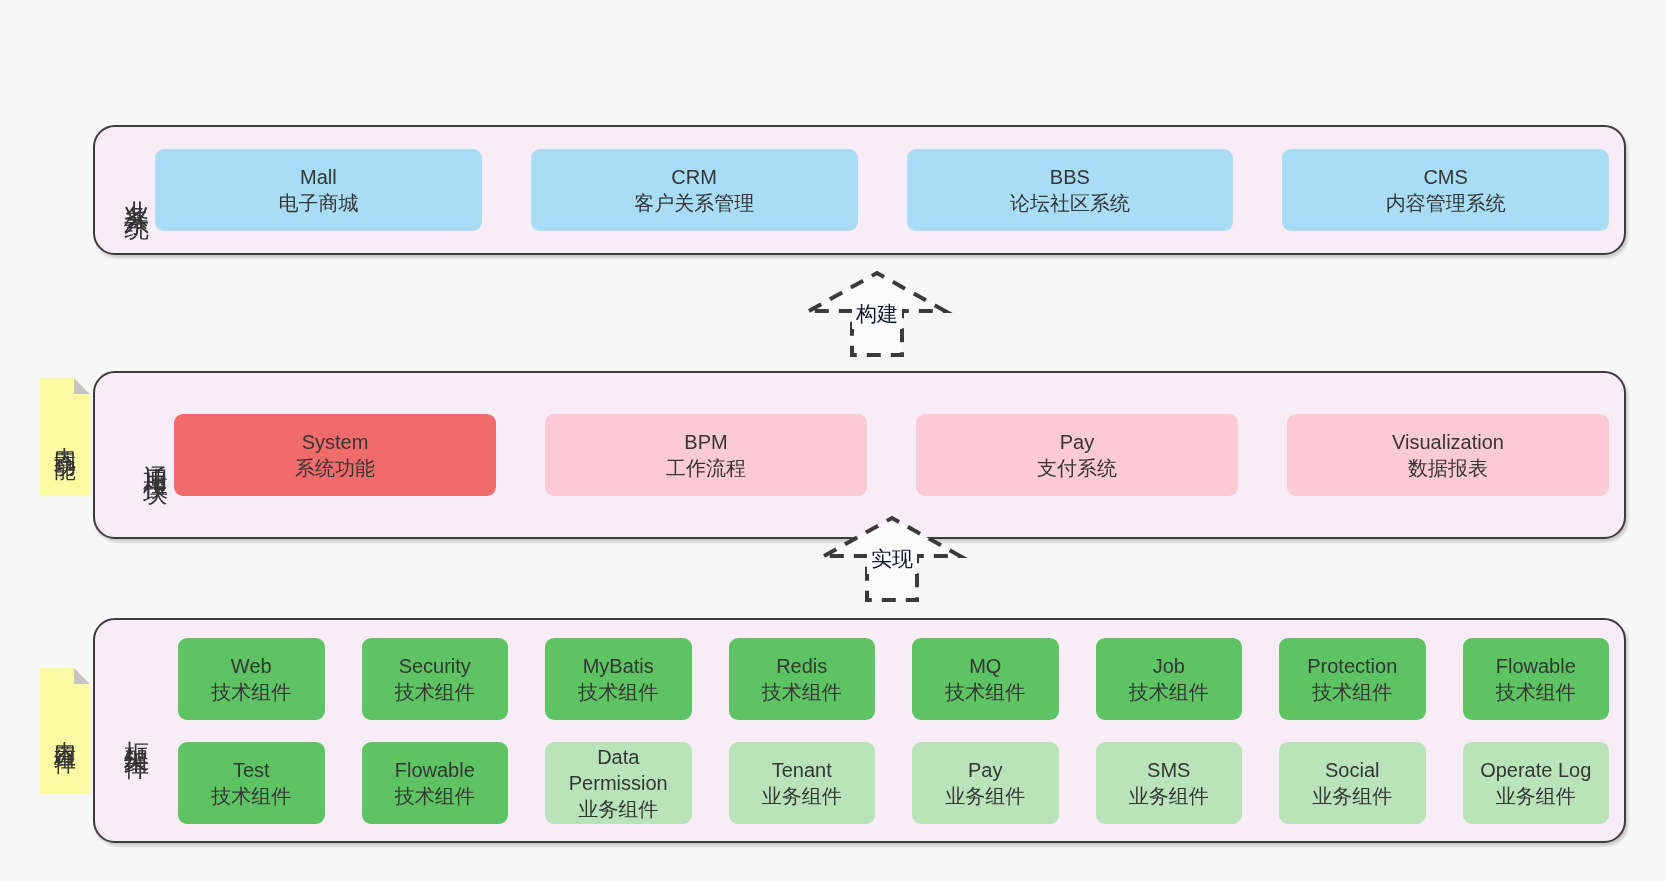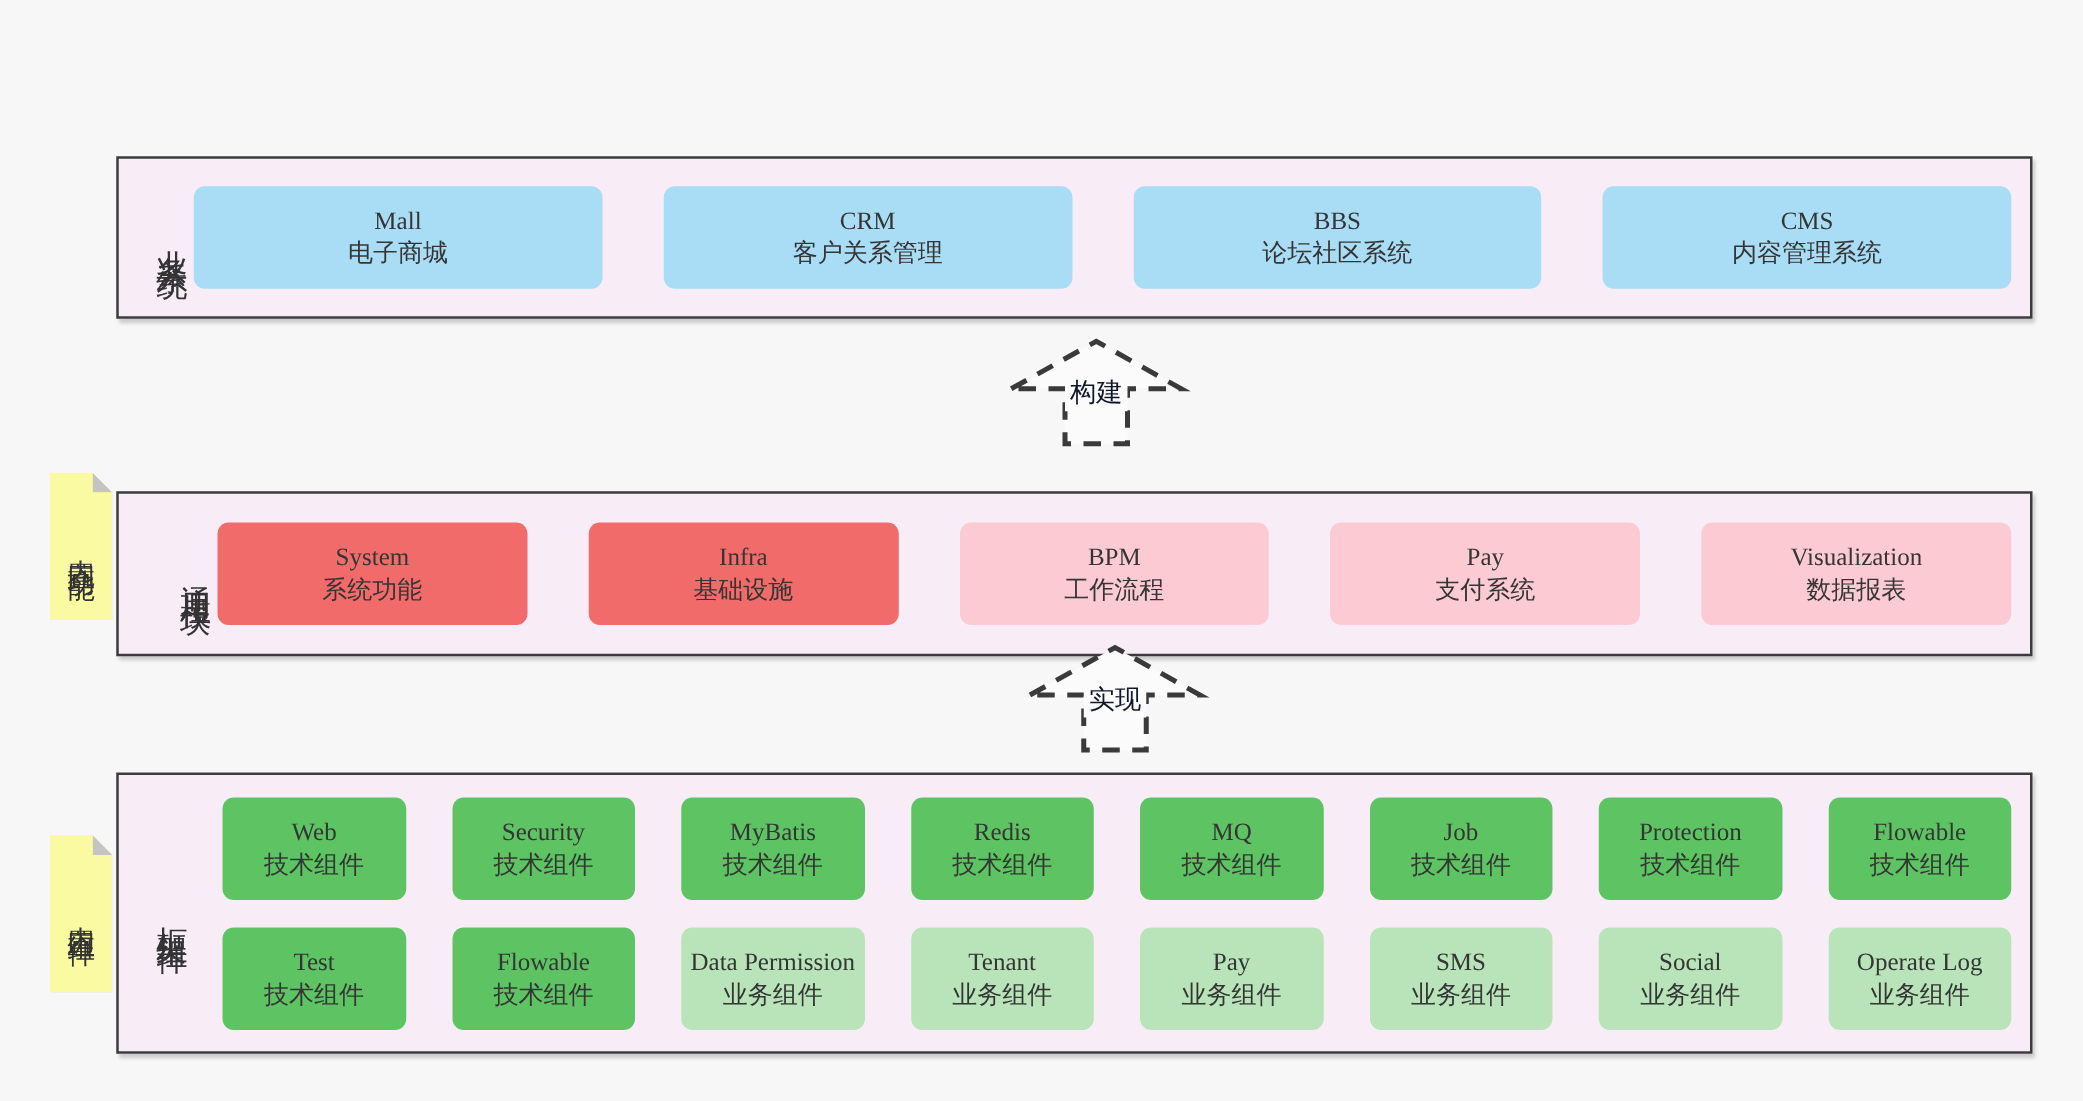--- a/index.html
+++ b/index.html
@@ -2,26 +2,26 @@
 <html><head>
 <meta charset="utf-8">
 <style>
   * { margin:0; padding:0; box-sizing:border-box; }
   html,body { background:#f7f7f7; }
   body { font-family:"Liberation Sans","DejaVu Sans",sans-serif; color:#3a3a3a; }
   .stage { position:relative; width:1666px; height:881px; background:#f7f7f7; overflow:hidden; }
 
   .layer {
     position:absolute; left:93px; width:1533px;
-    background:#f8edf7; border:2px solid #3c3c3c; border-radius:0;
+    background:#f8edf7; border:2px solid #3c3c3c; border-radius:22px;
     box-shadow:2px 3px 3px rgba(0,0,0,.18);
-    display:flex; align-items:center; padding:0 15px 0 20px;font-family:Liberation Serif, serif;
+    display:flex; align-items:center; padding:0 15px 0 20px;
   }
   .layer-1 { top:125px; height:130px; }
-  .layer-2 { top:393px; height:132px;padding-left:39px; }
+  .layer-2 { top:371px; height:168px;padding-left:39px; }
   .layer-3 { top:618px; height:225px; }
 
   .layer-label {
     writing-mode:vertical-rl; text-orientation:upright;
     font-size:25px; letter-spacing:5px; line-height:1;
     width:34px; text-align:center; color:#333; flex:0 0 auto;
   }
   .rows { flex:1; display:flex; flex-direction:column; gap:22px; margin-left:6px; }
   .row { display:flex; gap:49px; }
   .row.cols8 { gap:37px;margin-left:23px; }
@@ -101,24 +101,20 @@
   </div>
 
   <section class="layer layer-2">
     <div class="layer-label">通用模块</div>
     <div class="rows">
       <div class="row cols6">
           <div class="box c-red">
             <span class="en">System</span>
             <span class="zh">系统功能</span>
           </div>
-          <div class="box c-red">
-            <span class="en">Infra</span>
-            <span class="zh">基础设施</span>
-          </div>
           <div class="box c-pink">
             <span class="en">BPM</span>
             <span class="zh">工作流程</span>
           </div>
           <div class="box c-pink">
             <span class="en">Pay</span>
             <span class="zh">支付系统</span>
           </div>
           <div class="box c-pink">
             <span class="en">Visualization</span>

